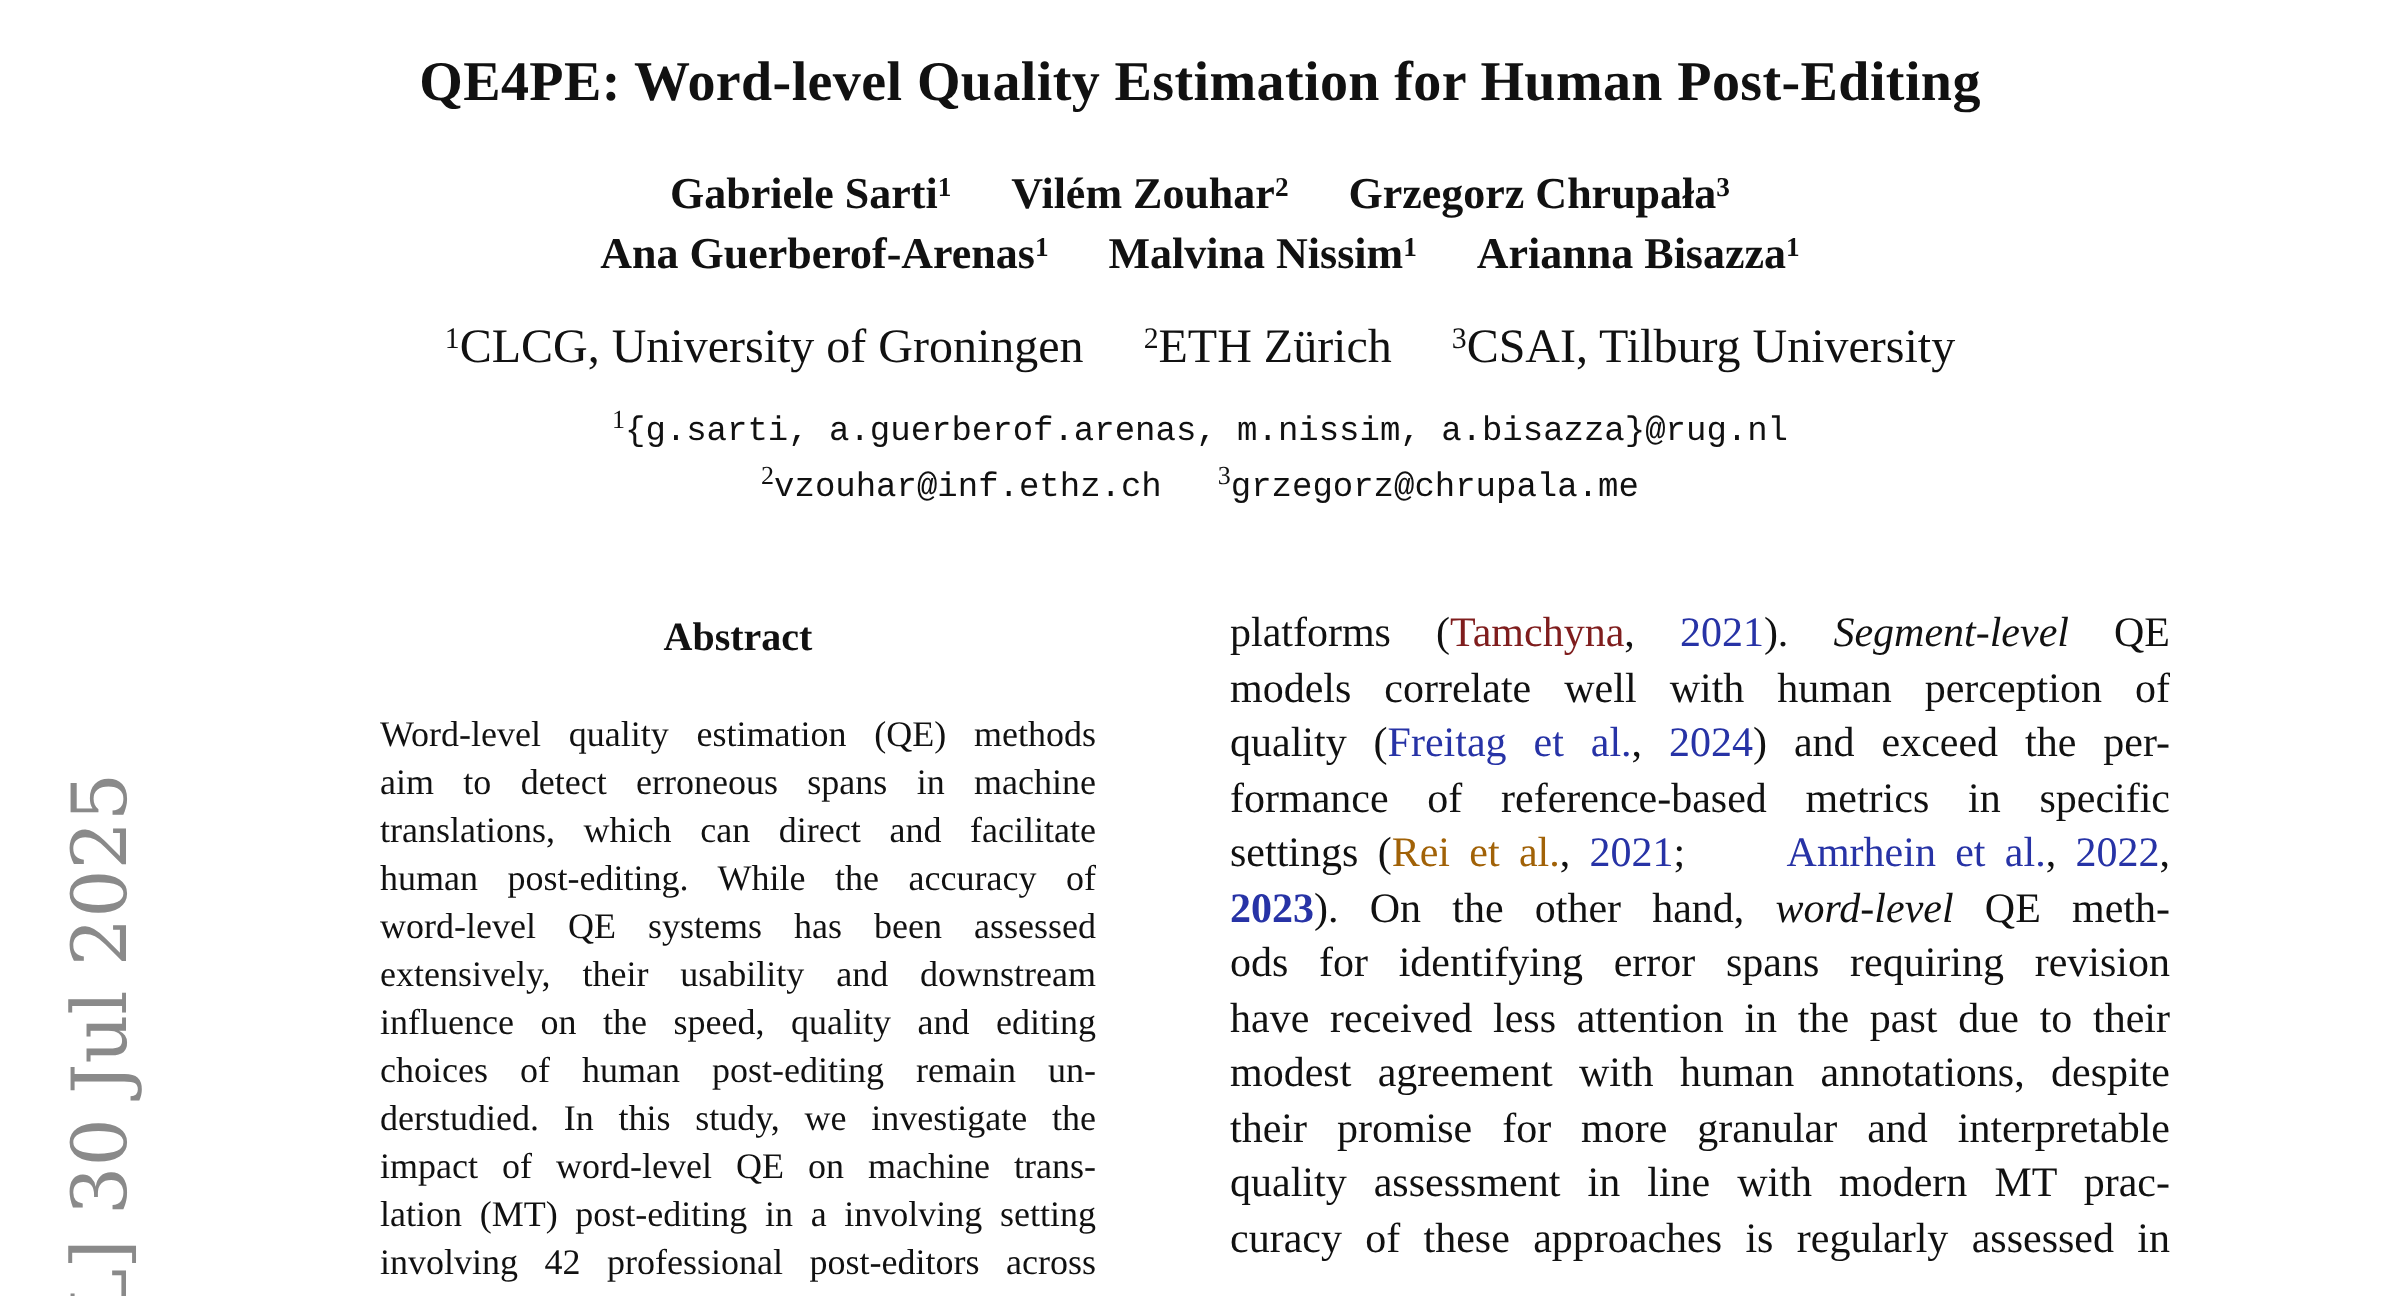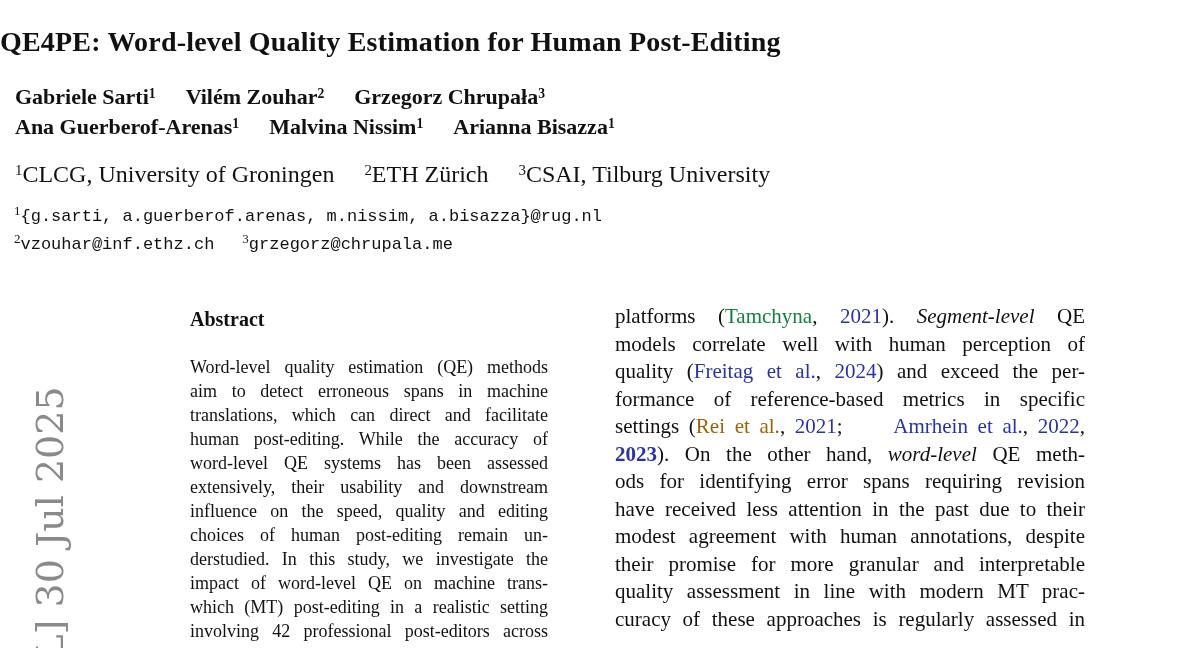--- a/index.html
+++ b/index.html
@@ -2,34 +2,34 @@
 <html><head>
 <meta charset="utf-8">
 <style>
   html,body{margin:0;padding:0}
   body{
     width:1200px;height:648px;overflow:hidden;position:relative;
     background:#ffffff;color:#111111;
     font-family:"Liberation Serif",serif;
   }
   .abs{position:absolute}
-  .center{left:0;right:0;text-align:left}
+  .center{left:0;right:0;text-align:center}
   .title{top:26px;font-size:28px;font-weight:bold;letter-spacing:.2px}
   .authors{font-size:22px;font-weight:bold}
   .a1{top:84px}
   .a2{top:114px}
   .affils{top:161px;font-size:24px}
   .hitem{margin:0 15px;white-space:nowrap}
   .emails{font-size:17px;font-family:"Liberation Mono",monospace}
   .e1{top:207px}
   .e2{top:235px}
   .eitem{margin:12px 14px;white-space:nowrap}
   .sup{font-size:0.62em;position:relative;top:-0.45em}
   .emails .sup{font-size:13px;font-family:"Liberation Serif",serif}
-  .abstract-head{top:308px;left:190px;width:358px;font-size:20px;font-weight:bold}
+  .abstract-head{top:308px;left:190px;width:358px;text-align:center;font-size:20px;font-weight:bold}
   .abstract-body{top:355px;left:190px;width:358px;font-size:18px}
   .abstract-body .tline{height:24px;line-height:24px}
   .intro-body{top:303px;left:615px;width:470px;font-size:21px}
   .intro-body .tline{height:27.5px;line-height:27.5px}
   .just{text-align:justify;text-align-last:justify}
   .it{font-style:italic}
   .cite{cursor:pointer}
   .stamp{
     left:-100px;top:500px;width:300px;height:46px;line-height:46px;
     text-align:center;
@@ -55,27 +55,27 @@
     <div class="tline just">Word-level quality estimation (QE) methods</div>
     <div class="tline just">aim to detect erroneous spans in machine</div>
     <div class="tline just">translations, which can direct and facilitate</div>
     <div class="tline just">human post-editing. While the accuracy of</div>
     <div class="tline just">word-level QE systems has been assessed</div>
     <div class="tline just">extensively, their usability and downstream</div>
     <div class="tline just">influence on the speed, quality and editing</div>
     <div class="tline just">choices of human post-editing remain un-</div>
     <div class="tline just">derstudied. In this study, we investigate the</div>
     <div class="tline just">impact of word-level QE on machine trans-</div>
-    <div class="tline just">which (MT) post-editing in a realistic setting</div>
+    <div class="tline just">lation (MT) post-editing in a involving setting</div>
     <div class="tline just">involving 42 professional post-editors across</div>
     <div class="tline">three translation directions.</div>
   </div>
 
 <div class="abs intro-body" id="intro-body">
-    <div class="tline just"><span>platforms (</span><span class="cite" style="color: #15803d;">Tamchyna</span><span>, </span><span class="cite" style="color: rgb(39, 51, 166);">2021</span><span>). </span><span class="it">Segment-level</span><span> QE</span></div>
+    <div class="tline just"><span>platforms (</span><span class="cite" style="color: #7f1d1d;">Tamchyna</span><span>, </span><span class="cite" style="color: rgb(39, 51, 166);">2021</span><span>). </span><span class="it">Segment-level</span><span> QE</span></div>
     <div class="tline just"><span>models correlate well with human perception of</span></div>
     <div class="tline just"><span>quality (</span><span class="cite" style="color: rgb(39, 51, 166);">Freitag et al.</span><span>, </span><span class="cite" style="color: rgb(39, 51, 166);">2024</span><span>) and exceed the per-</span></div>
     <div class="tline just"><span>formance of reference-based metrics in specific</span></div>
     <div class="tline just"><span>settings (</span><span class="cite" style="color: #a16207;">Rei et al.</span><span>, </span><span class="cite" style="color: rgb(39, 51, 166);">2021</span><span>; </span><span class="cite" style="color: rgb(39, 51, 166); margin-left: 41px;">Amrhein et al.</span><span>, </span><span class="cite" style="color: rgb(39, 51, 166);">2022</span><span>,</span></div>
     <div class="tline just"><span class="cite" style="color: rgb(39, 51, 166); font-weight: bold;">2023</span><span>). On the other hand, </span><span class="it">word-level</span><span> QE meth-</span></div>
     <div class="tline just"><span>ods for identifying error spans requiring revision</span></div>
     <div class="tline just"><span>have received less attention in the past due to their</span></div>
     <div class="tline just"><span>modest agreement with human annotations, despite</span></div>
     <div class="tline just"><span>their promise for more granular and interpretable</span></div>
     <div class="tline just"><span>quality assessment in line with modern MT prac-</span></div>

